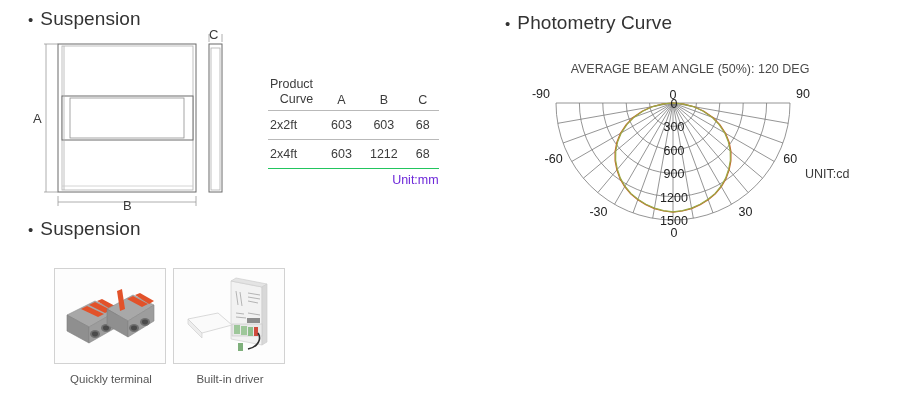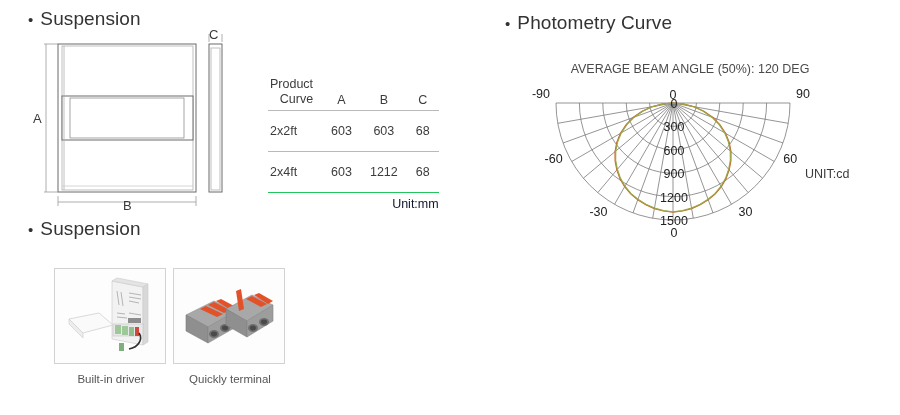--- a/index.html
+++ b/index.html
@@ -51,30 +51,30 @@
     padding-left:2px;
     line-height:1.18;
   }
   table.spec tbody tr{
     border-top:1px solid #b9b9b9;
   }
   table.spec tbody tr:last-child{
     border-bottom:1px solid #22c55e;
   }
   table.spec td{
-    padding:13px 9px;
+    padding:7px 9px;
     text-align:center;
     white-space:nowrap;
   }
   table.spec td.pname{text-align:left;padding-left:2px;}
   .unit-note{
     font-size:12.5px;
     text-align:right;
     margin-top:4px;
-    color:#0f172a;
+    color:#6d28d9;
   }
 
   
   #photo-head{left:505px;top:12px;}
   #photo-chart{left:505px;top:55px;}
 
   
   #acc-head{left:28px;top:218px;}
   #acc-row{left:54px;top:268px;display:flex;gap:5px;}
   .acc-item{width:114px;}
@@ -230,59 +230,20 @@
 </div>
 
 <div class="abs" id="acc-row">
 
   <div class="acc-item">
     <div class="acc-box">
       <svg width="110" height="94" viewBox="0 0 110 94">
         <rect x="0" y="0" width="110" height="94" fill="#fdfdfd"></rect>
 
         <g>
-          <polygon points="57,12 88,18 88,76 57,70" fill="#f2f2f2" stroke="#cfcfcf" stroke-width="0.7"></polygon>
-          <polygon points="57,12 62,9 93,15 88,18" fill="#e4e4e4" stroke="#cfcfcf" stroke-width="0.7"></polygon>
-          <polygon points="88,18 93,15 93,73 88,76" fill="#d8d8d8" stroke="#cfcfcf" stroke-width="0.7"></polygon>
-
-          <g stroke="#9a9a9a" stroke-width="0.7">
-            <line x1="62" y1="22" x2="64" y2="36"></line>
-            <line x1="66" y1="23" x2="68" y2="37"></line>
-            <line x1="74" y1="24" x2="86" y2="26"></line>
-            <line x1="74" y1="28" x2="86" y2="30"></line>
-            <line x1="74" y1="32" x2="84" y2="34"></line>
-            <line x1="62" y1="44" x2="70" y2="45"></line>
-            <line x1="62" y1="48" x2="72" y2="49"></line>
-            <line x1="74" y1="44" x2="86" y2="46"></line>
-          </g>
-          <rect x="73" y="49" width="13" height="5" fill="#8c8c8c"></rect>
-
-          <rect x="58" y="55" width="30" height="12" fill="#e9e9e9" stroke="#c4c4c4" stroke-width="0.6"></rect>
-          <rect x="60" y="56" width="6" height="9" fill="#9ec79a"></rect>
-          <rect x="67" y="57" width="6" height="9" fill="#9ec79a"></rect>
-          <rect x="74" y="58" width="5" height="9" fill="#8fbf8c"></rect>
-          <rect x="80" y="58" width="4" height="9" fill="#cf4a3c"></rect>
-
-          <path d="M84,64 C88,70 84,78 74,80" fill="none" stroke="#2f2f2f" stroke-width="1.6"></path>
-          <rect x="64" y="74" width="5" height="8" fill="#7fb07c"></rect>
-        </g>
-
-        <polygon points="14,50 44,44 58,56 28,64" fill="#fafafa" stroke="#d0d0d0" stroke-width="0.8"></polygon>
-        <polygon points="14,50 28,64 28,69 14,55" fill="#ededed" stroke="#d0d0d0" stroke-width="0.7"></polygon>
-      </svg>
-    </div>
-    <div class="acc-cap">Built-in driver</div>
-  </div>
-
-  <div class="acc-item">
-    <div class="acc-box">
-      <svg width="110" height="94" viewBox="0 0 110 94">
-        <rect x="0" y="0" width="110" height="94" fill="#fdfdfd"></rect>
-
-        <g>
           <polygon points="12,46 40,32 62,42 34,58" fill="#a8a8a8" stroke="#8d8d8d" stroke-width="0.6"></polygon>
           <polygon points="12,46 34,58 34,74 12,62" fill="#8f8f8f" stroke="#7d7d7d" stroke-width="0.6"></polygon>
           <polygon points="34,58 62,42 62,58 34,74" fill="#9d9d9d" stroke="#888" stroke-width="0.6"></polygon>
 
           <polygon points="26,40 32,37 49,45 43,48" fill="#e2522a"></polygon>
           <polygon points="34,36 40,33 56,41 50,44" fill="#e2522a"></polygon>
           <polygon points="42,32 47,30 62,38 57,41" fill="#e2522a"></polygon>
 
           <ellipse cx="40" cy="65" rx="5" ry="4" fill="#6f6f6f"></ellipse>
           <ellipse cx="51" cy="59" rx="5" ry="4" fill="#6f6f6f"></ellipse>
@@ -300,14 +261,53 @@
           <ellipse cx="79" cy="59" rx="5" ry="4" fill="#6f6f6f"></ellipse>
           <ellipse cx="90" cy="53" rx="5" ry="4" fill="#6f6f6f"></ellipse>
           <ellipse cx="79" cy="59" rx="3" ry="2.4" fill="#4a4a4a"></ellipse>
           <ellipse cx="90" cy="53" rx="3" ry="2.4" fill="#4a4a4a"></ellipse>
         </g>
       </svg>
     </div>
     <div class="acc-cap">Quickly terminal</div>
   </div>
 
+  <div class="acc-item">
+    <div class="acc-box">
+      <svg width="110" height="94" viewBox="0 0 110 94">
+        <rect x="0" y="0" width="110" height="94" fill="#fdfdfd"></rect>
+
+        <g>
+          <polygon points="57,12 88,18 88,76 57,70" fill="#f2f2f2" stroke="#cfcfcf" stroke-width="0.7"></polygon>
+          <polygon points="57,12 62,9 93,15 88,18" fill="#e4e4e4" stroke="#cfcfcf" stroke-width="0.7"></polygon>
+          <polygon points="88,18 93,15 93,73 88,76" fill="#d8d8d8" stroke="#cfcfcf" stroke-width="0.7"></polygon>
+
+          <g stroke="#9a9a9a" stroke-width="0.7">
+            <line x1="62" y1="22" x2="64" y2="36"></line>
+            <line x1="66" y1="23" x2="68" y2="37"></line>
+            <line x1="74" y1="24" x2="86" y2="26"></line>
+            <line x1="74" y1="28" x2="86" y2="30"></line>
+            <line x1="74" y1="32" x2="84" y2="34"></line>
+            <line x1="62" y1="44" x2="70" y2="45"></line>
+            <line x1="62" y1="48" x2="72" y2="49"></line>
+            <line x1="74" y1="44" x2="86" y2="46"></line>
+          </g>
+          <rect x="73" y="49" width="13" height="5" fill="#8c8c8c"></rect>
+
+          <rect x="58" y="55" width="30" height="12" fill="#e9e9e9" stroke="#c4c4c4" stroke-width="0.6"></rect>
+          <rect x="60" y="56" width="6" height="9" fill="#9ec79a"></rect>
+          <rect x="67" y="57" width="6" height="9" fill="#9ec79a"></rect>
+          <rect x="74" y="58" width="5" height="9" fill="#8fbf8c"></rect>
+          <rect x="80" y="58" width="4" height="9" fill="#cf4a3c"></rect>
+
+          <path d="M84,64 C88,70 84,78 74,80" fill="none" stroke="#2f2f2f" stroke-width="1.6"></path>
+          <rect x="64" y="74" width="5" height="8" fill="#7fb07c"></rect>
+        </g>
+
+        <polygon points="14,50 44,44 58,56 28,64" fill="#fafafa" stroke="#d0d0d0" stroke-width="0.8"></polygon>
+        <polygon points="14,50 28,64 28,69 14,55" fill="#ededed" stroke="#d0d0d0" stroke-width="0.7"></polygon>
+      </svg>
+    </div>
+    <div class="acc-cap">Built-in driver</div>
+  </div>
+
 
 </div>
 
 </body></html>

